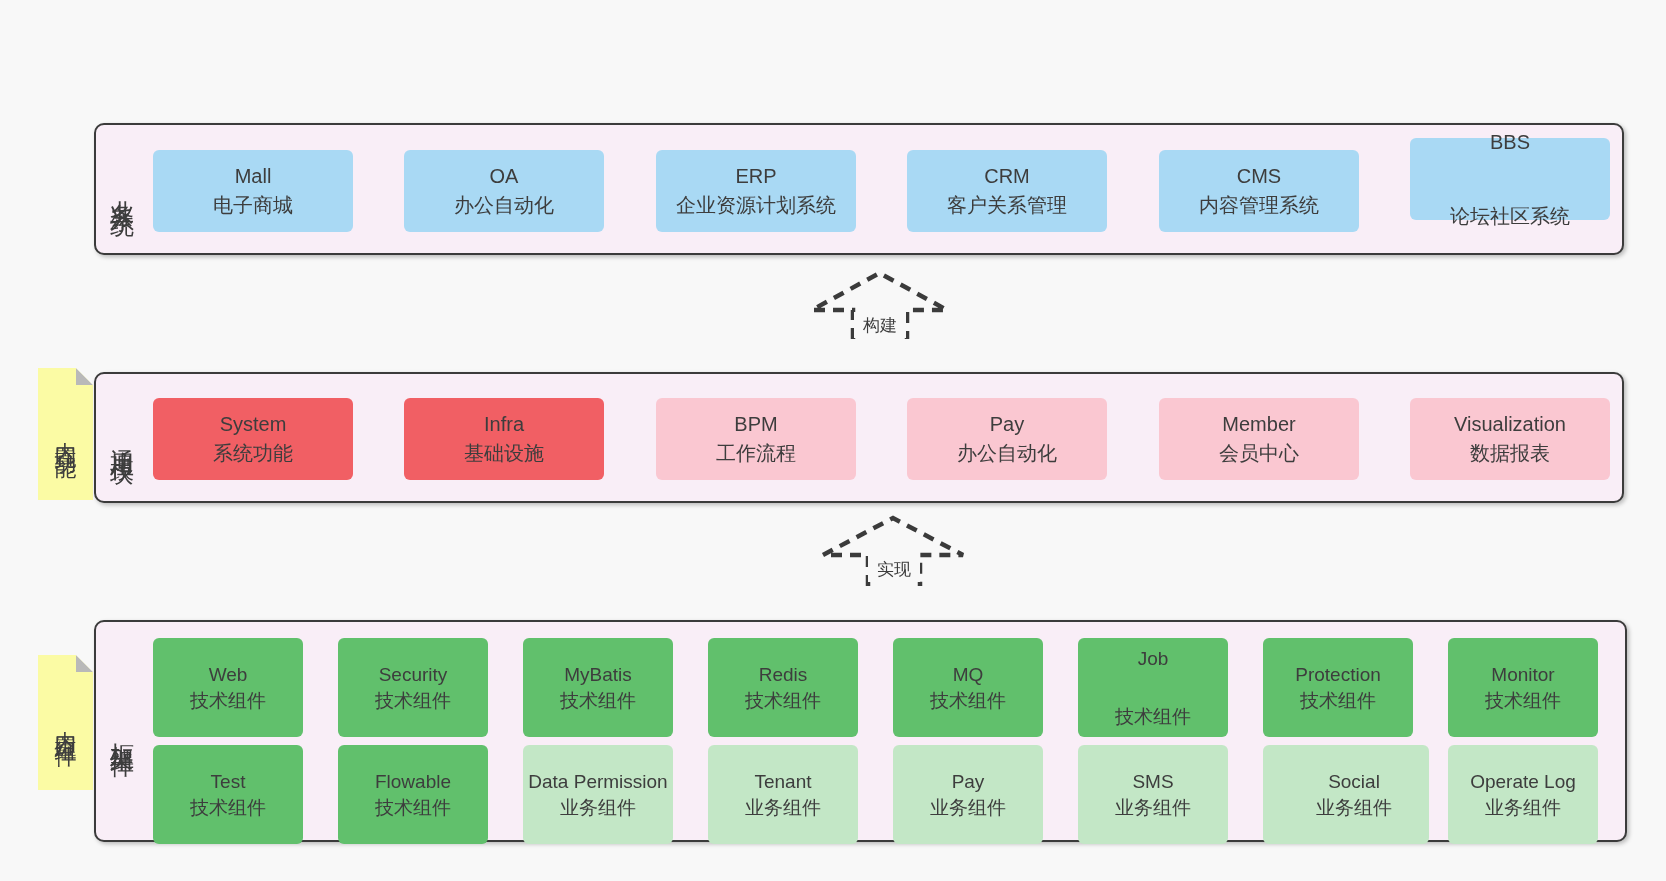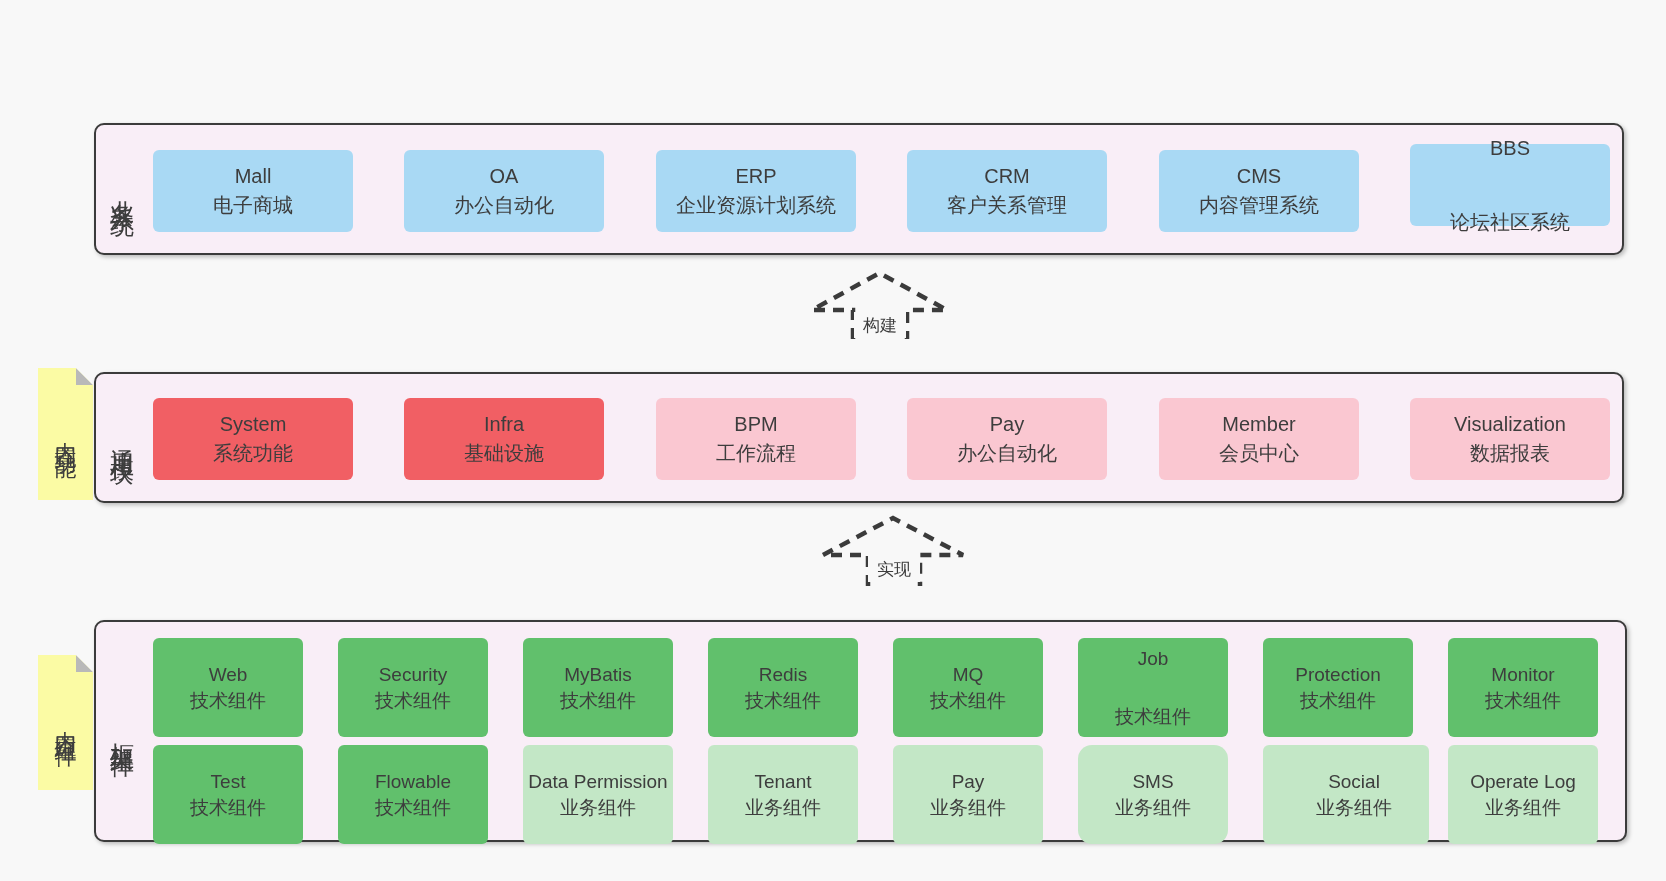--- a/index.html
+++ b/index.html
@@ -112,21 +112,21 @@
     <div>企业资源计划系统</div>
   </div>
   <div class="box blue" style="left:907px;top:150px;">
     <div>CRM</div>
     <div>客户关系管理</div>
   </div>
   <div class="box blue" style="left:1159px;top:150px;">
     <div>CMS</div>
     <div>内容管理系统</div>
   </div>
-  <div class="box blue" style="left:1410px;top:144px;gap:45px;">
+  <div class="box blue" style="left:1410px;top:138px;gap:45px;">
     <div>BBS</div>
     <div>论坛社区系统</div>
   </div>
 
   <svg class="arrow-svg" style="left:800px;top:268px;" width="160" height="76" viewBox="0 0 160 76">
     <path d="M53,71 L53,42 L12,42 L79.5,5 L147,42 L107,42 L107,71"></path>
   </svg>
   <div class="arrow-label" style="left:854px;top:312px;">构建</div>
 
   <div class="sticky" style="left:38px;top:368px;height:132px;">
@@ -218,21 +218,21 @@
     <div>业务组件</div>
   </div>
   <div class="box small lightgreen" style="left:708px;top:745px;">
     <div>Tenant</div>
     <div>业务组件</div>
   </div>
   <div class="box small lightgreen" style="left:893px;top:745px;">
     <div>Pay</div>
     <div>业务组件</div>
   </div>
-  <div class="box small lightgreen" style="left:1078px;top:745px;border-radius:14px;">
+  <div class="box small lightgreen" style="left:1078px;top:745px;">
     <div>SMS</div>
     <div>业务组件</div>
   </div>
   <div class="box small lightgreen" style="left:1263px;top:745px;padding-left:16px;">
     <div>Social</div>
     <div>业务组件</div>
   </div>
   <div class="box small lightgreen" style="left:1448px;top:745px;">
     <div>Operate Log</div>
     <div>业务组件</div>

